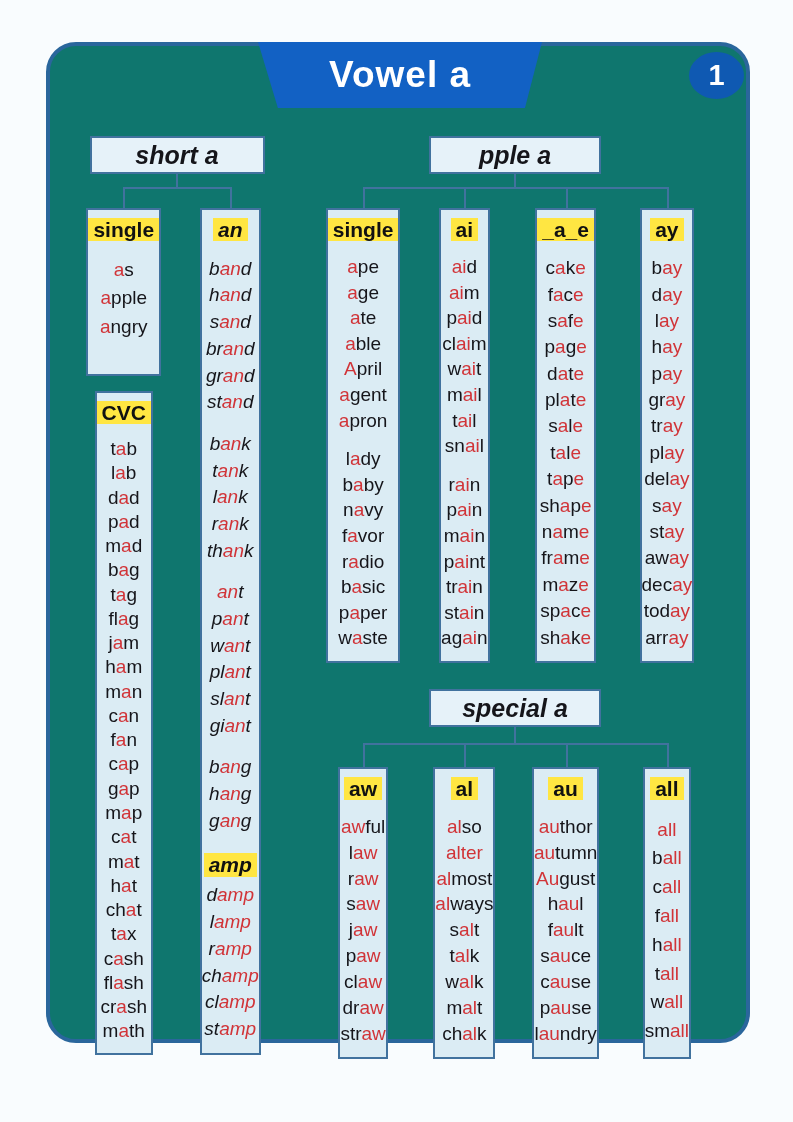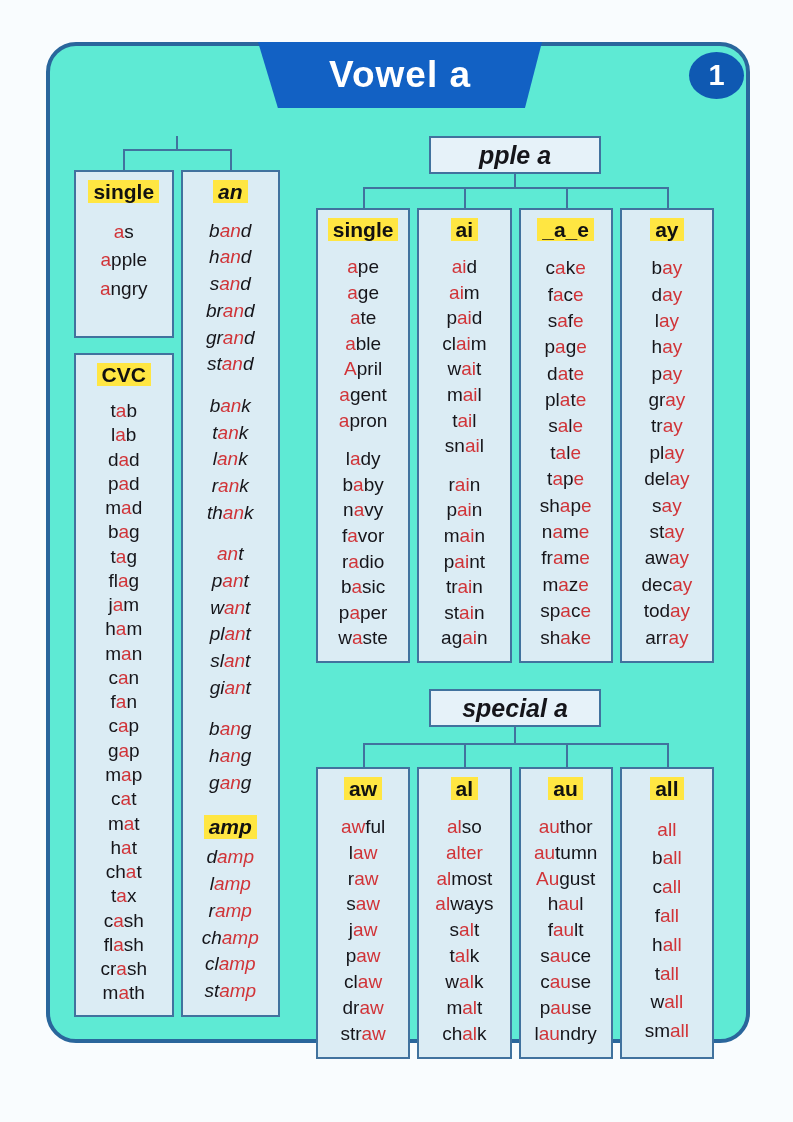--- a/index.html
+++ b/index.html
@@ -14,21 +14,21 @@
     --ink:#15151a;
   }
   *{margin:0;padding:0;box-sizing:border-box;}
   body{
     width:793px;height:1122px;position:relative;overflow:hidden;
     background:#f9fcfe;
     font-family:"Liberation Sans", sans-serif;color:var(--ink);
   }
   .card{
     position:absolute;left:46px;top:42px;width:704px;height:1001px;
-    border:4px solid var(--border);border-radius:30px;background:#5eead4;
+    border:4px solid var(--border);border-radius:30px;background:#0f766e;
   }
   .banner{
     position:absolute;top:-4px;left:208px;width:284px;height:66px;
     background:var(--banner);
     clip-path:polygon(0 0,100% 0,94% 100%,7% 100%);
     display:flex;align-items:center;justify-content:center;
   }
   .banner span{color:#fff;font-size:37px;font-weight:bold;letter-spacing:1px;}
   .badge{
     position:absolute;top:6px;right:2px;width:55px;height:47px;border-radius:50%;
@@ -48,21 +48,21 @@
   .connector{position:relative;height:34px;}
   .connector div{position:absolute;background:var(--line);}
   .connector .stem{left:calc(50% - 1px);top:0;width:2px;height:13px;}
   .connector .bar{top:13px;height:2px;}
   .connector .tick{top:13px;width:2px;height:21px;}
   .connector.tall{height:40px;}
   .connector.tall .stem{height:16px;}
   .connector.tall .bar{top:16px;}
   .connector.tall .tick{top:16px;height:24px;}
   .cols{display:flex;gap:7px;}
-  .col{flex:1;display:flex;flex-direction:column;}
+  .col{flex:1;display:flex;flex-direction:column;align-items:center;}
   .wordbox{
     background:var(--boxfill);border:2px solid var(--line);
     display:flex;flex-direction:column;
   }
   .cols-short .col:first-child .wordbox:nth-of-type(1){height:168px;}
   .cols-short .col:first-child .wordbox:nth-of-type(1) .words{padding-bottom:30px;}
   .cols-short .col:first-child .wordbox:nth-of-type(2){height:664px;margin-top:15px;}
   .cols-short .col:last-child .wordbox{height:847px;font-style:italic;}
   .cols-long .wordbox{height:455px;}
   .cols-special .wordbox{height:292px;}
@@ -82,20 +82,23 @@
 
   <div class="banner">
     <span>Vowel a</span>
   </div>
 
   <div class="badge">
     <span>1</span>
   </div>
 
   <div class="group group-short">
+    <div class="title-row">
+      <div class="title-box w-short">short a</div>
+    </div>
     <div class="connector">
       <div class="stem"></div>
       <div class="bar" style="left:24%;width:52%;"></div>
       <div class="tick" style="left:24%;"></div>
       <div class="tick" style="left:75.7%;"></div>
     </div>
     <div class="cols cols-short">
         <div class="col">
           <div class="wordbox">
             <div class="box-header"><span class="hl">single</span></div>

